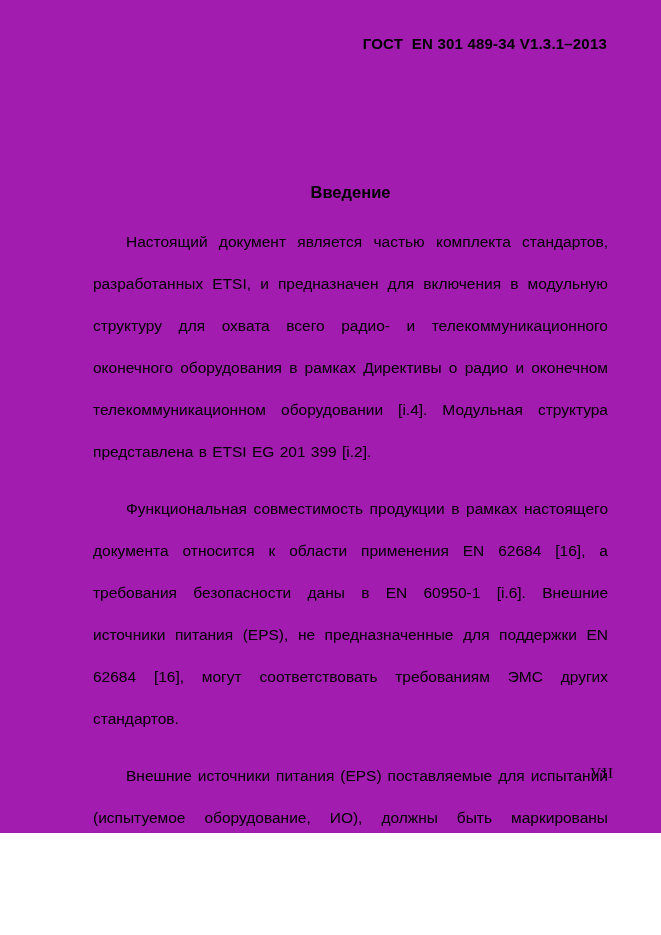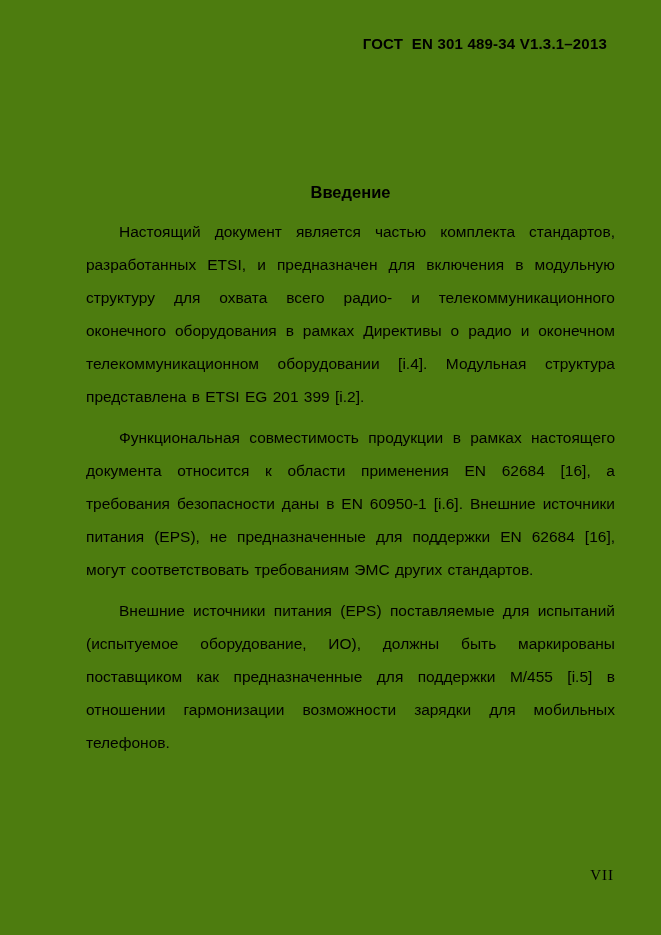--- a/index.html
+++ b/index.html
@@ -4,22 +4,22 @@
 <style>
   * { box-sizing: border-box; }
   html, body {
     margin: 0;
     padding: 0;
     background: #ffffff;
   }
   .page {
     position: relative;
     width: 661px;
-    height: 935px;
-    background: #4d7c0f;
+    height: 833px;
+    background: #a21caf;
     color: #000000;
     font-family: "Liberation Sans", sans-serif;
     overflow: hidden;
   }
   .doc-header {
     position: absolute;
     top: 35px;
     right: 54px;
     font-size: 15px;
     font-weight: bold;
@@ -33,23 +33,23 @@
     width: 545px;
   }
   .section-title {
     margin: 0 0 9px 0;
     text-align: center;
     font-size: 16.5px;
     font-weight: bold;
     line-height: 28px;
   }
   .content p {
-    margin: 8px;
+    margin: 15px;
     font-size: 15.5px;
-    line-height: 33px;
+    line-height: 42px;
     text-align: justify;
     text-indent: 33px;
     word-spacing: 1px;
   }
   .page-number {
     position: absolute;
     right: 47px;
     bottom: 51px;
     font-family: "Liberation Serif", serif;
     font-size: 15px;

